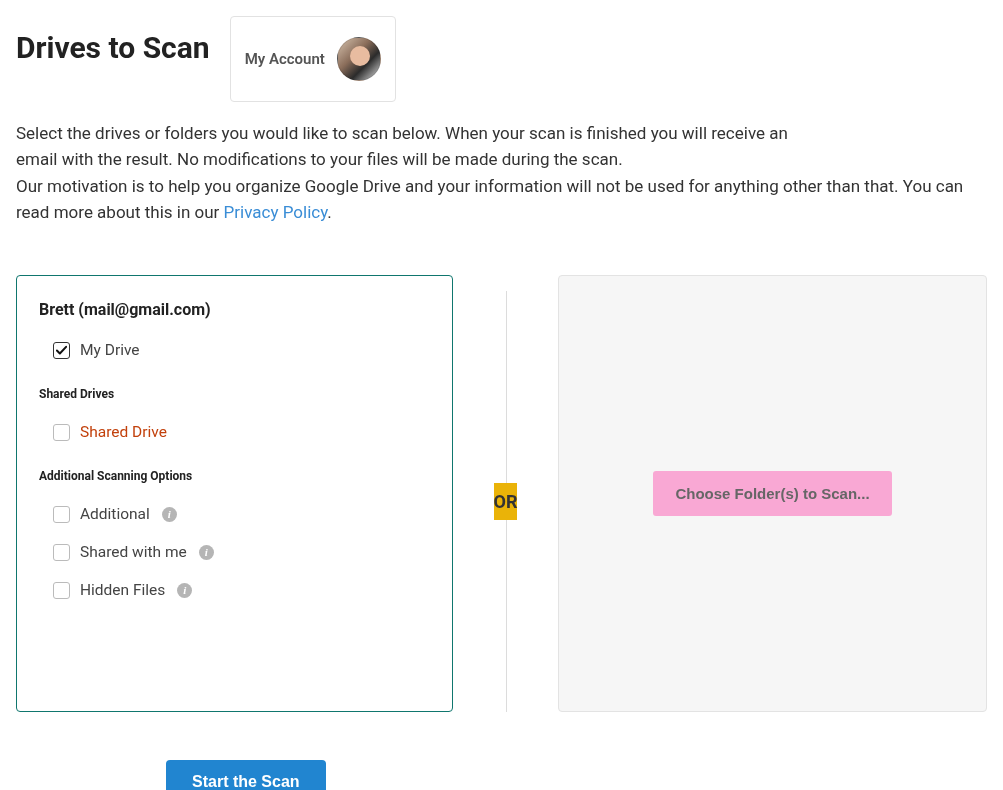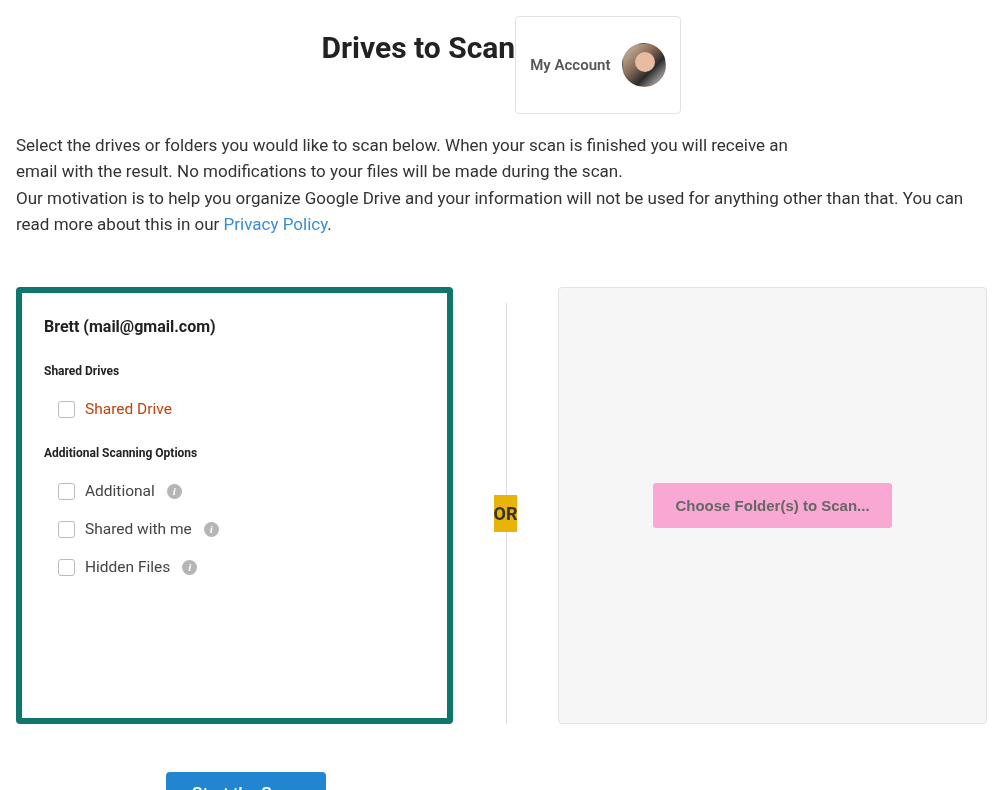--- a/index.html
+++ b/index.html
@@ -7,33 +7,34 @@
       font-family: -apple-system, BlinkMacSystemFont, "Segoe UI", Roboto, "Helvetica Neue", Arial, sans-serif;
       background: #fff;
       color: #2d2d2d;
       width: 1003px;
       height: 790px;
       padding: 16px;
       position: relative;
     }
     .header-row {
       display: flex;
-      justify-content: center;
+      justify-content: flex-start;
       align-items: flex-start;
+      gap: 20px;
     }
     .page-title {
       font-size: 30px;
       font-weight: 700;
       color: #222;
       margin-top: 14px;
     }
     .account-box {
       border: 1px solid #e2e2e2;
       border-radius: 4px;
-      padding: 26px 14px;
+      padding: 20px 14px;
       display: flex;
       align-items: center;
       gap: 12px;
       cursor: pointer;
     }
     .account-label {
       font-weight: 600;
       color: #555;
       font-size: 15px;
     }
@@ -74,21 +75,21 @@
       cursor: pointer;
     }
     .columns {
       margin-top: 50px;
       display: flex;
       align-items: stretch;
       gap: 0;
       position: relative;
     }
     .left-panel {
-      border: 6px solid #0f766e;
+      border: 1px solid #0f766e;
       border-radius: 4px;
       padding: 24px 22px 28px 22px;
       width: 437px;
     }
     .section-title {
       font-weight: 700;
       font-size: 16px;
       color: #222;
       margin-bottom: 22px;
     }
@@ -225,20 +226,28 @@
 
 <p class="privacy-para">
   <span>Our motivation is to help you organize Google Drive and your information will not be used for anything other than that. You can read more about this in our </span><a class="link">Privacy Policy</a><span>.</span>
 </p>
 
 <div class="columns">
 
   <div class="left-panel">
     <div class="section-title">Brett (mail@gmail.com)</div>
 
+    <div class="checkbox-row">
+      <span class="cb checked">
+        <svg viewBox="0 0 12 12">
+            <path d="M1 6 L4.2 9.2 L11 2" stroke="#111" stroke-width="2.2" fill="none" stroke-linecap="round" stroke-linejoin="round"></path>
+          </svg>
+      </span>
+      <span class="cb-label">My Drive</span>
+    </div>
 
     <div class="section-subtitle">Shared Drives</div>
 
     <div class="checkbox-row">
       <span class="cb">
         
       </span>
       <span class="cb-label muted">Shared Drive</span>
     </div>
 

